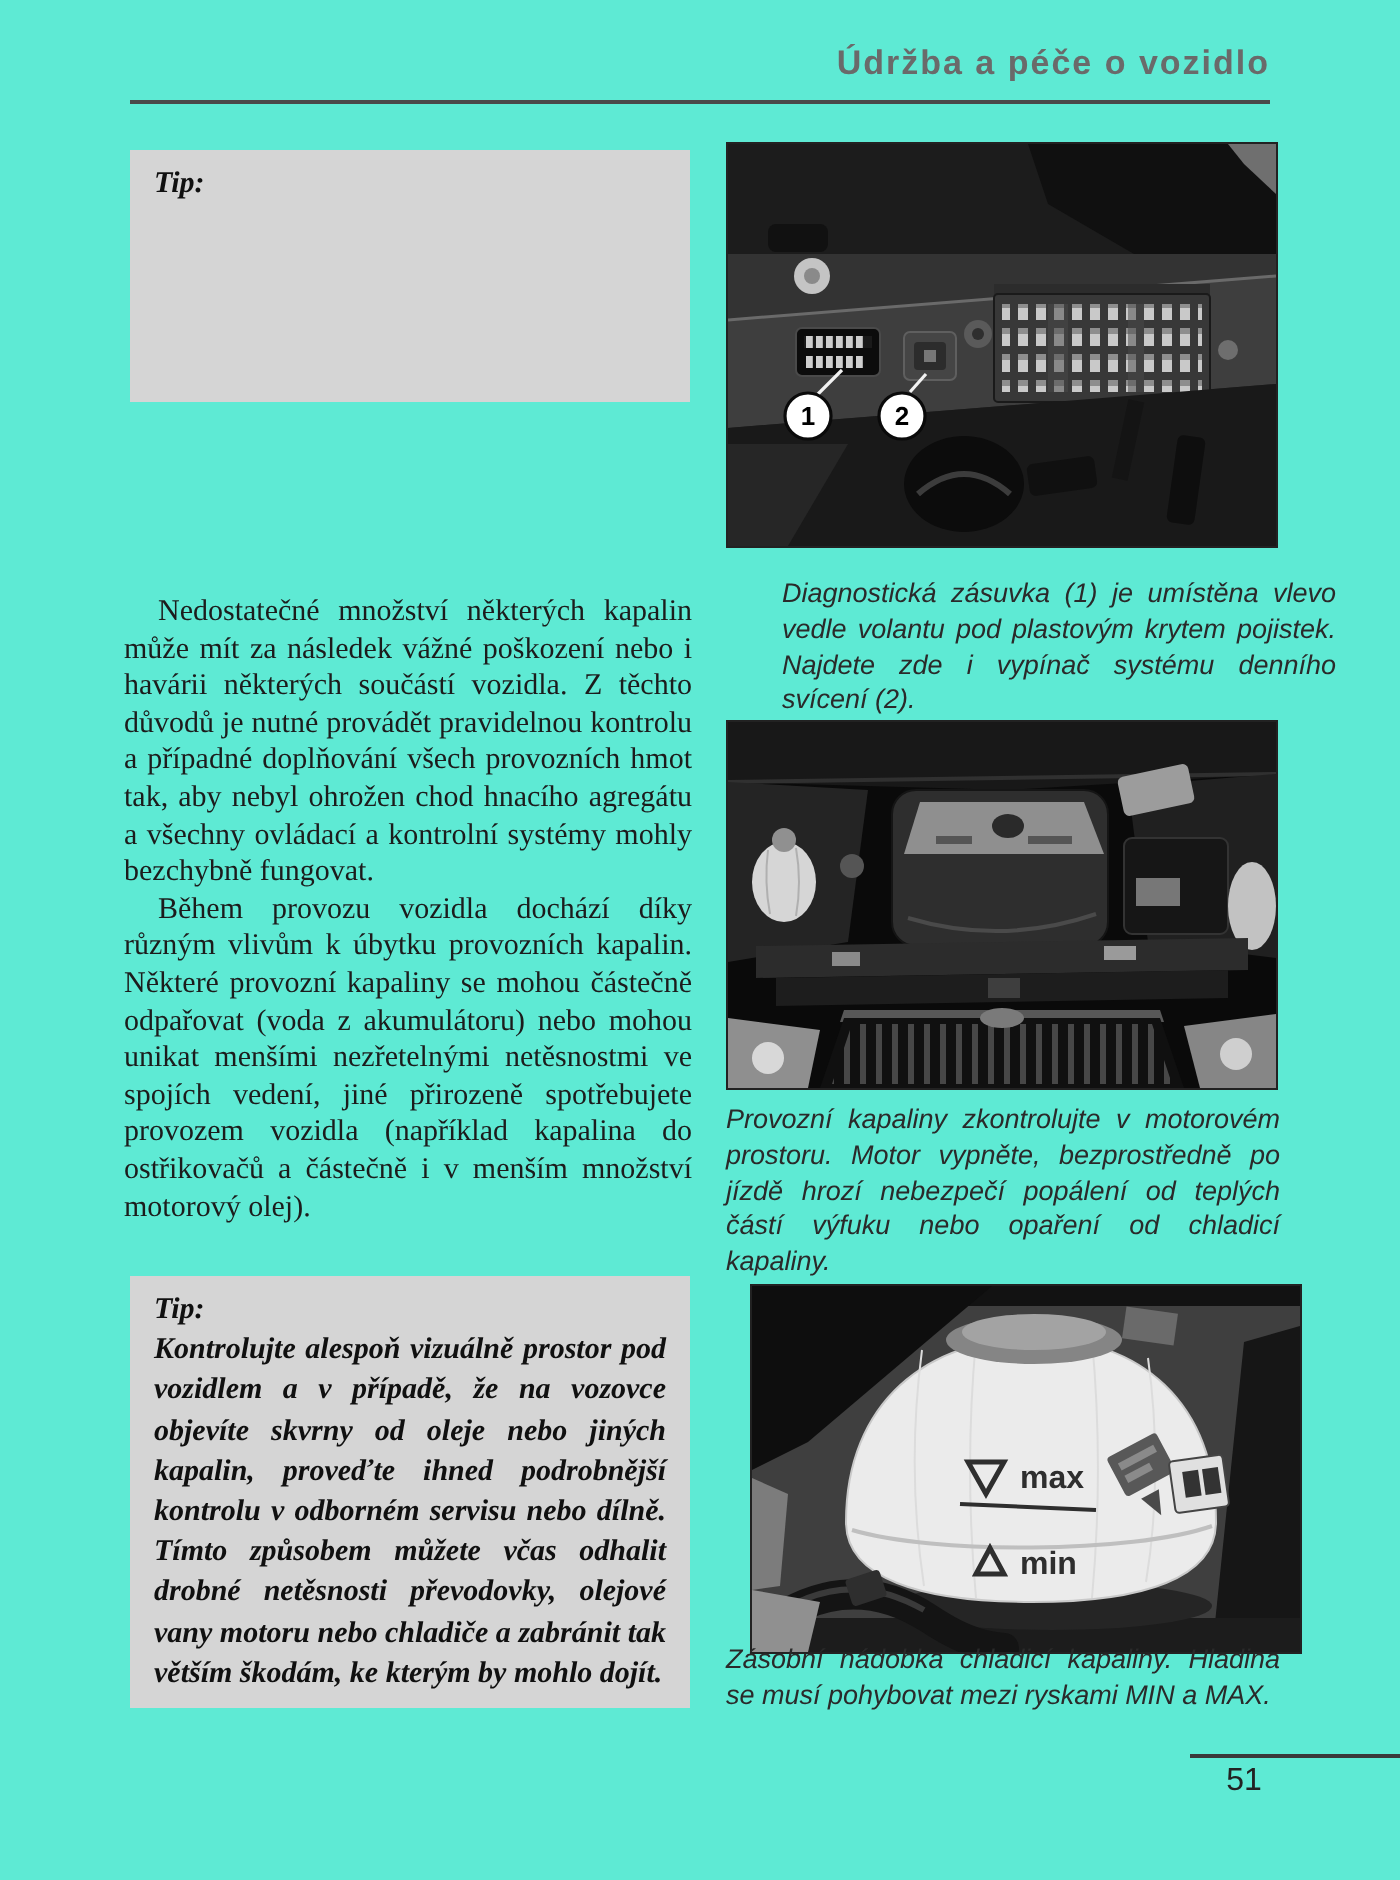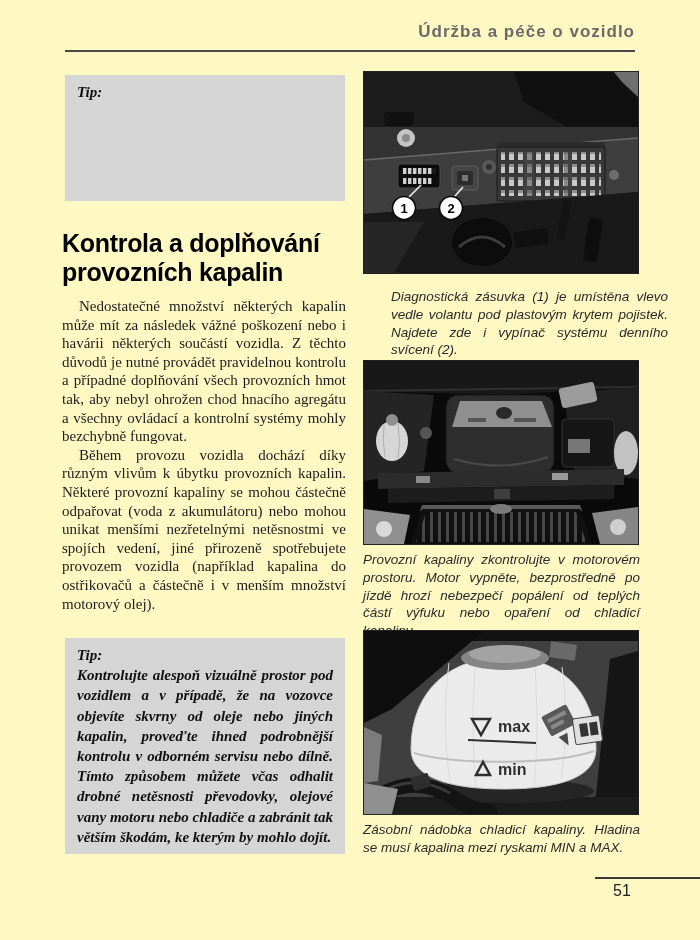--- a/index.html
+++ b/index.html
@@ -1,16 +1,16 @@
 <!DOCTYPE html>
 <html lang="cs"><head>
 <meta charset="utf-8">
 <style>
   html,body{margin:0;padding:0;background:#fff;}
-  #page{position:relative;width:700px;height:940px;background:#fef9c3;overflow:hidden;
+  #page{position:relative;width:700px;height:940px;background:#5eead4;overflow:hidden;
         font-family:"Liberation Serif",serif;color:#1c1c1c;}
 
   
   .hdr{position:absolute;left:65px;top:22px;width:570px;text-align:right;
        border-bottom:2px solid #4a4a4a;padding-bottom:8px;}
   .hdr-title{font-family:"Liberation Sans",sans-serif;font-weight:bold;font-size:17px;
        color:#6a6a6a;letter-spacing:1px;}
 
   
   .tipbox{position:absolute;left:65px;width:256px;background:#d5d5d5;
@@ -57,21 +57,20 @@
 <div id="page">
 
   <div class="hdr">
     <span class="hdr-title">Údržba a péče o vozidlo</span>
   </div>
 
   <div class="tipbox" id="tip1">
     <div>Tip:</div>
   </div>
 
-  <div class="heading">Kontrola a doplňování provozních kapalin</div>
 
   <div class="bodycol">
     <p>Nedostatečné množství některých kapalin může mít za následek vážné poškození nebo i havárii některých součástí vozidla. Z těchto důvodů je nutné provádět pravidelnou kontrolu a případné doplňování všech provozních hmot tak, aby nebyl ohrožen chod hnacího agregátu a všechny ovládací a kontrolní systémy mohly bezchybně fungovat.</p>
     <p>Během provozu vozidla dochází díky různým vlivům k úbytku provozních kapalin. Některé provozní kapaliny se mohou částečně odpařovat (voda z akumulátoru) nebo mohou unikat menšími nezřetelnými netěsnostmi ve spojích vedení, jiné přirozeně spotřebujete provozem vozidla (například kapalina do ostřikovačů a částečně i v menším množství motorový olej).</p>
   </div>
 
   <div class="tipbox" id="tip2">
     <div>Tip:</div>
     <div class="tiptext">Kontrolujte alespoň vizuálně prostor pod vozidlem a v případě, že na vozovce objevíte skvrny od oleje nebo jiných kapalin, proveďte ihned podrobnější kontrolu v odborném servisu nebo dílně. Tímto způsobem můžete včas odhalit drobné netěsnosti převodovky, olejové vany motoru nebo chladiče a zabránit tak větším škodám, ke kterým by mohlo dojít.</div>
   </div>
@@ -196,21 +195,21 @@
         <circle cx="20" cy="168" r="8" fill="#d8d8d8"></circle>
       </g>
       <g>
         <polygon points="274,146 228,152 236,183 274,183" fill="#868686"></polygon>
         <circle cx="254" cy="166" r="8" fill="#cfcfcf"></circle>
       </g>
     </svg>
   </figure>
   <div class="caption" id="cap2">Provozní kapaliny zkontrolujte v motorovém prostoru. Motor vypněte, bezprostředně po jízdě hrozí nebezpečí popálení od teplých částí výfuku nebo opaření od chladicí kapaliny.</div>
 
-  <figure class="photo" id="photo3" style="margin:0">
+  <figure class="photo" id="photo3" style="margin:12px">
     <svg width="274" height="183" viewBox="0 0 274 183">
       <rect x="0" y="0" width="274" height="183" fill="#3f3f3f"></rect>
       <rect x="0" y="0" width="274" height="10" fill="#121212"></rect>
       <polygon points="0,0 120,0 28,78 0,92" fill="#0e0e0e"></polygon>
       <polygon points="246,28 274,20 274,183 230,183" fill="#161616"></polygon>
       <rect x="0" y="166" width="274" height="17" fill="#1c1c1c"></rect>
       <polygon points="0,96 18,104 14,150 0,152" fill="#7c7c7c"></polygon>
       <ellipse cx="150" cy="160" rx="80" ry="12" fill="#252525"></ellipse>
       <g>
         <path d="M 47,118 C 47,58 88,26 141,26 C 194,26 232,58 232,118 C 232,146 196,158 140,158 C 84,158 47,146 47,118 Z" fill="#ebebeb" stroke="#c9c9c9"></path>
@@ -246,18 +245,18 @@
         </g>
       </g>
       <g>
         <path d="M 0,176 C 30,150 60,148 88,166 C 100,174 112,180 126,181" stroke="#141414" stroke-width="15" fill="none" stroke-linecap="round"></path>
         <path d="M 2,172 C 30,148 58,146 86,162" stroke="#3a3a3a" stroke-width="3" fill="none"></path>
         <rect x="48" y="144" width="18" height="14" rx="2" fill="#2e2e2e" transform="rotate(-18 57 151)"></rect>
       </g>
       <polygon points="0,152 34,158 28,183 0,183" fill="#909090"></polygon>
     </svg>
   </figure>
-  <div class="caption" id="cap3">Zásobní nádobka chladicí kapaliny. Hladina se musí kapalina mezi ryskami MIN a MAX.</div>
+  <div class="caption" id="cap3">Zásobní nádobka chladicí kapaliny. Hladina se musí pohybovat mezi ryskami MIN a MAX.</div>
 
   <div class="folio-rule"></div>
   <div class="folio-num">51</div>
 
 </div>
 
 </body></html>

